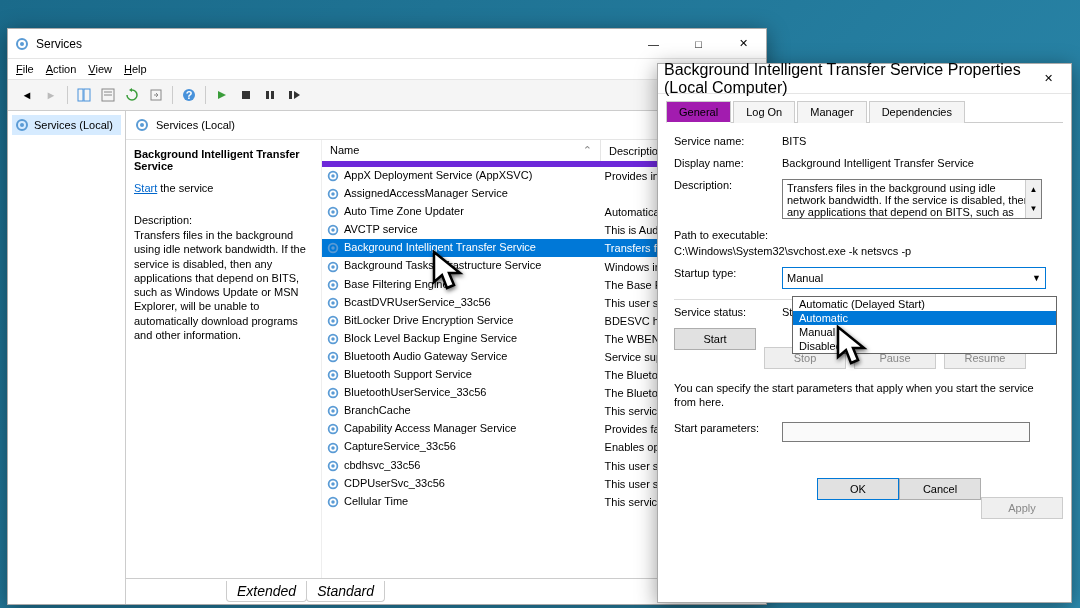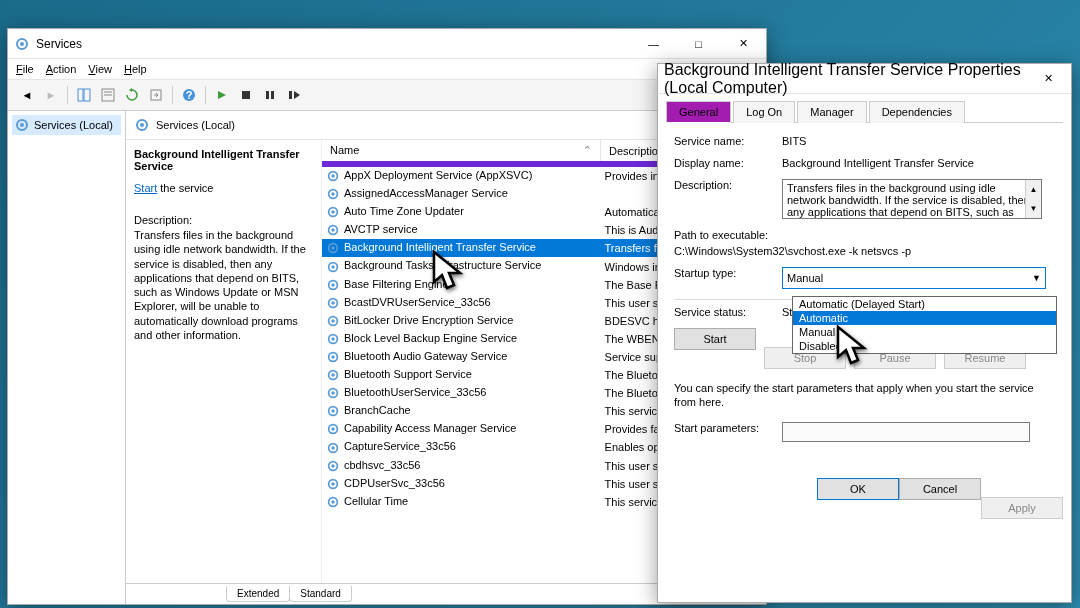--- a/index.html
+++ b/index.html
@@ -30,21 +30,21 @@
 .info-col .desc-text { margin-top: 2px; line-height: 1.3; }
 .list-col { flex: 1; overflow: auto; }
 .svc-table { width: 100%; border-collapse: collapse; }
 .svc-table th { text-align: left; font-weight: normal; padding: 4px 8px; border-right: 1px solid #e5e5e5; border-bottom: 6px solid #6d28d9; background: #fff; font-size: 11px; position: sticky; top: 0; }
 .svc-table td { padding: 2px 4px; white-space: nowrap; }
 .svc-table tr td:first-child { padding-left: 4px; }
 .svc-row { cursor: pointer; }
 .svc-row.selected { background: #0078d7; color: #fff; }
 .svc-row .gear { display: inline-block; width: 14px; height: 14px; vertical-align: middle; margin-right: 4px; }
 .tabs-bottom { border-top: 1px solid #ccc; padding: 2px 100px; display:flex; }
-.tab-b { padding: 2px 10px; border: 1px solid #ccc; border-top: none; margin-right: -1px; cursor: pointer; background: #fff; border-radius: 0 0 4px 4px; font-size:10px; }
+.tab-b { padding: 2px 10px; border: 1px solid #ccc; border-top: none; margin-right: -1px; cursor: pointer; background: #fff; border-radius: 0 0 4px 4px; font-size:14px;font-style:italic; }
 .tab-b.active { background: #fff; font-weight: normal; }
 
 .dlg { left: 657px; top: 63px; width: 415px; height: 540px; }
 .dlg .title { font-size: 16px; }
 .dlg-body { padding: 6px 8px; }
 .dlg-tabs { display: flex; border-bottom: 1px solid #ccc; }
 .dlg-tab { padding: 4px 12px; border: 1px solid #ccc; border-bottom: none; margin-right: 2px; cursor: pointer; background: #f5f5f5; position: relative; top: 1px; }
 .dlg-tab.active { background: #a21caf; border-bottom: 1px solid #fff; }
 .form-area { padding: 12px 8px; }
 .form-row { display: flex; margin-bottom: 10px; align-items: flex-start; }

